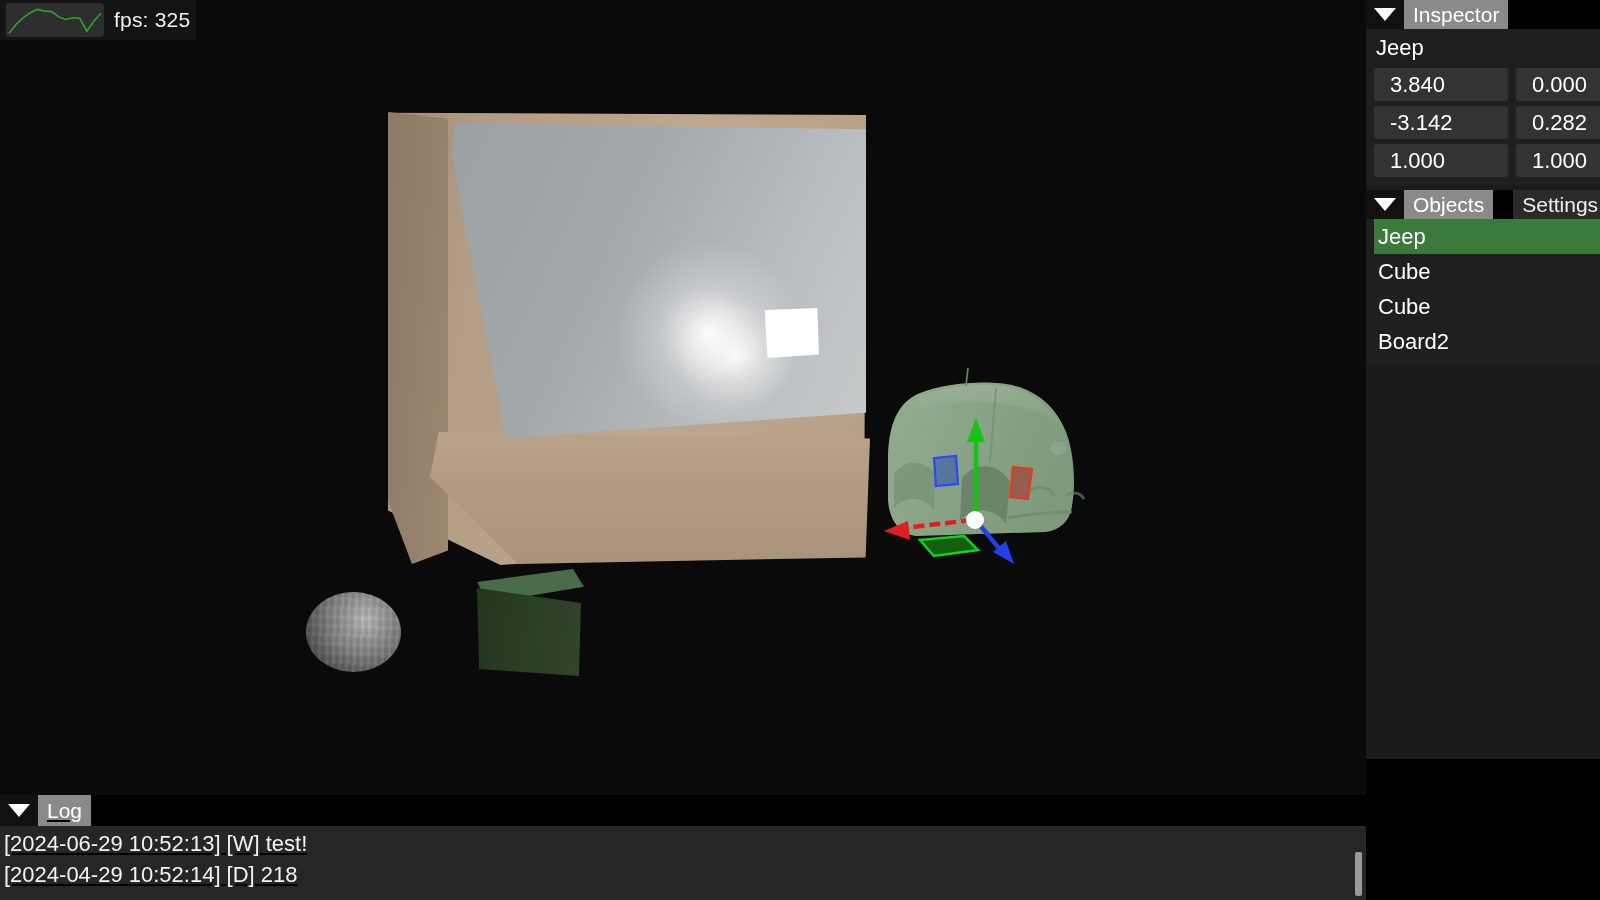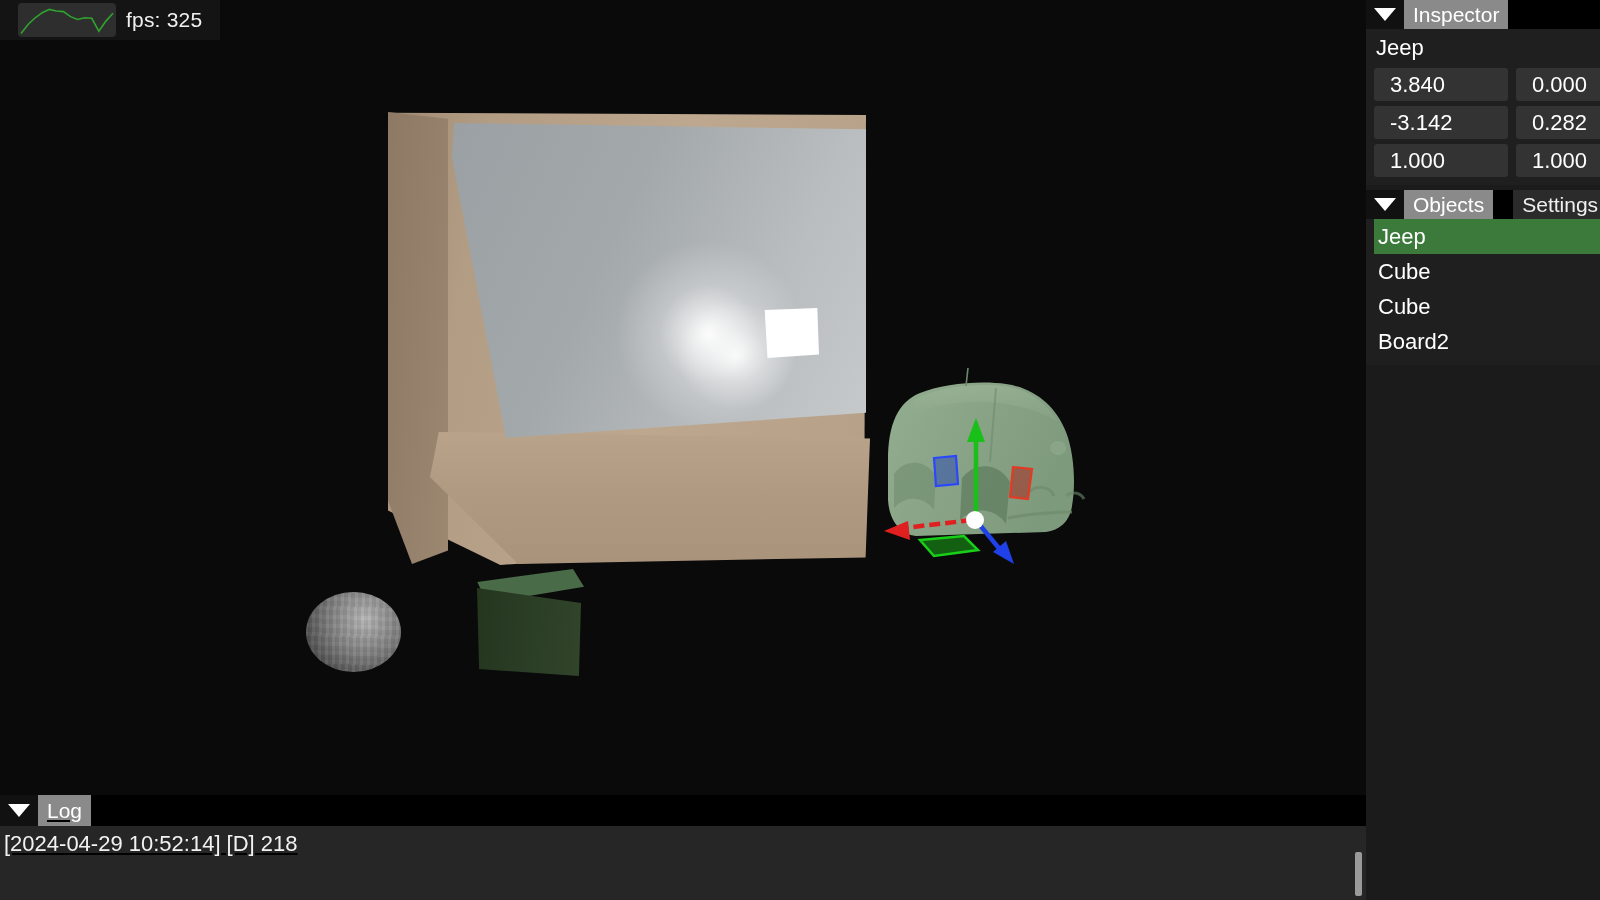--- a/index.html
+++ b/index.html
@@ -96,33 +96,33 @@
   
   .jeep { position:absolute; left:880px; top:366px; }
 
   
   .gizmo { position:absolute; left:860px; top:400px; }
 
   
   #fps-overlay {
     position:absolute; left:0; top:0; height:40px;
     display:flex; align-items:center; gap:10px;
-    padding:0 18px;
+    padding:0 6px;
     background:rgba(22,22,22,0.88);
   }
   #fps-graph {
     width:98px; height:34px;
     background:#2e2e2e; border-radius:4px;
     display:block;
   }
   #fps-label { color:#f0f0f0; font-size:21px; letter-spacing:0.2px; }
 
   
   #right-col {
-    position:absolute; left:1366px; top:0; width:234px; height:900px;
+    position:absolute; left:1366px; top:0; width:234px; height:759px;
     background:#1b1b1b;
   }
 
   .panel-header {
     display:flex; align-items:stretch; height:29px;
     background:#000; overflow:hidden;
   }
   .collapse-btn {
     width:38px; background:#111; display:flex;
     align-items:center; justify-content:center; cursor:pointer; flex:0 0 auto;
@@ -312,18 +312,19 @@
   </div>
 
   <div id="log-panel">
     <div id="log-header">
       <div class="collapse-btn">
         <span class="tri-down"></span>
       </div>
       <div class="panel-tab">Log</div>
     </div>
     <div id="log-body">
+      <div class="log-line">[2024-06-29 10:52:13] [W] test!</div>
       <div class="log-line">[2024-04-29 10:52:14] [D] 218</div>
       <div id="log-scrollbar"></div>
     </div>
   </div>
 
 </div>
 
 </body></html>

